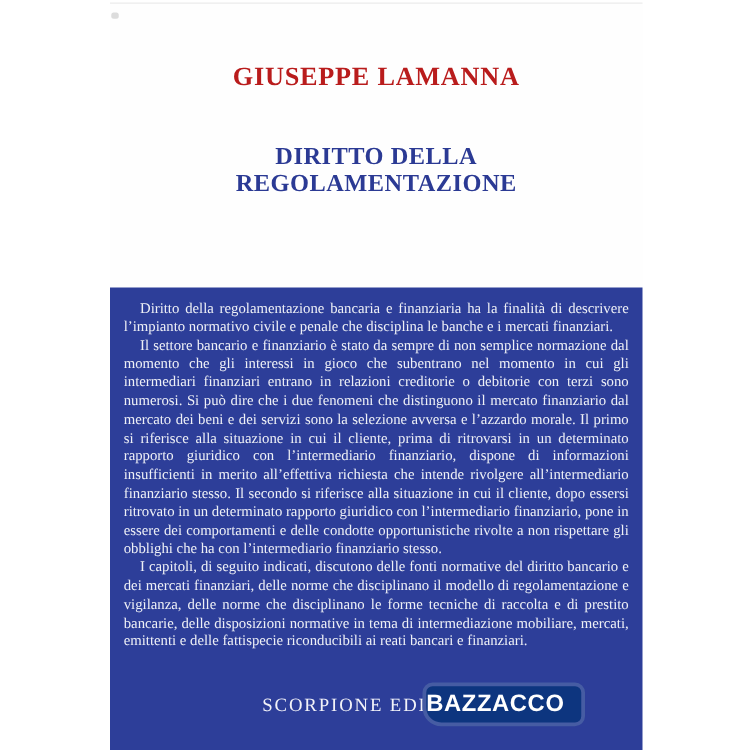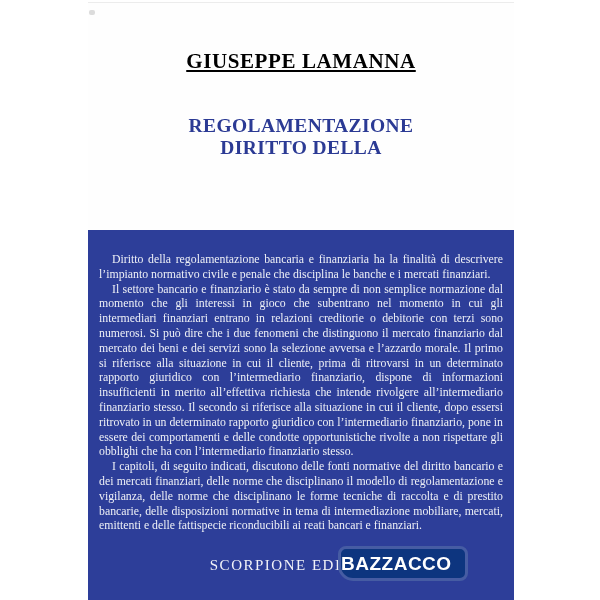--- a/index.html
+++ b/index.html
@@ -31,22 +31,21 @@
   }
   .author {
     position: absolute;
     top: 46px;
     left: 0;
     right: 0;
     text-align: center;
     font-weight: bold;
     font-size: 21px;
     letter-spacing: 0.6px;
-    color: #000000;
-    text-decoration: underline;
+    color: #b91c1c;
   }
   .book-title {
     position: absolute;
     top: 112px;
     left: 0;
     right: 0;
     text-align: center;
     font-weight: bold;
     font-size: 19.5px;
     line-height: 22px;
@@ -54,21 +53,21 @@
     color: #2b3a94;
   }
   .synopsis-panel {
     position: absolute;
     left: 0;
     right: 0;
     top: 227px;
     bottom: 0;
     background: #2d3e99;
     box-sizing: border-box;
-    padding: 22px 11px 0 11px;
+    padding: 9px 11px 0 11px;
     overflow: hidden;
   }
   .synopsis-panel p {
     margin: 0;
     text-indent: 13px;
     text-align: justify;
     font-size: 11.8px;
     line-height: 14.8px;
     color: #eef0f6;
   }
@@ -105,22 +104,22 @@
 </head>
 <body>
 
 <div class="stage">
   <div class="cover">
     <div class="page-edge-speck"></div>
 
     <div class="author">GIUSEPPE LAMANNA</div>
 
     <div class="book-title">
+      <div>DIRITTO DELLA</div>
       <div>REGOLAMENTAZIONE</div>
-      <div>DIRITTO DELLA</div>
     </div>
 
     <div class="synopsis-panel">
       <p>Diritto della regolamentazione bancaria e finanziaria ha la finalità di descrivere l’impianto normativo civile e penale che disciplina le banche e i mercati finanziari.</p>
       <p>Il settore bancario e finanziario è stato da sempre di non semplice normazione dal momento che gli interessi in gioco che subentrano nel momento in cui gli intermediari finanziari entrano in relazioni creditorie o debitorie con terzi sono numerosi. Si può dire che i due fenomeni che distinguono il mercato finanziario dal mercato dei beni e dei servizi sono la selezione avversa e l’azzardo morale. Il primo si riferisce alla situazione in cui il cliente, prima di ritrovarsi in un determinato rapporto giuridico con l’intermediario finanziario, dispone di informazioni insufficienti in merito all’effettiva richiesta che intende rivolgere all’intermediario finanziario stesso. Il secondo si riferisce alla situazione in cui il cliente, dopo essersi ritrovato in un determinato rapporto giuridico con l’intermediario finanziario, pone in essere dei comportamenti e delle condotte opportunistiche rivolte a non rispettare gli obblighi che ha con l’intermediario finanziario stesso.</p>
       <p>I capitoli, di seguito indicati, discutono delle fonti normative del diritto bancario e dei mercati finanziari, delle norme che disciplinano il modello di regolamentazione e vigilanza, delle norme che disciplinano le forme tecniche di raccolta e di prestito bancarie, delle disposizioni normative in tema di intermediazione mobiliare, mercati, emittenti e delle fattispecie riconducibili ai reati bancari e finanziari.</p>
 
       <div class="publisher">SCORPIONE EDITRICE</div>
 
       <div class="watermark-badge">

